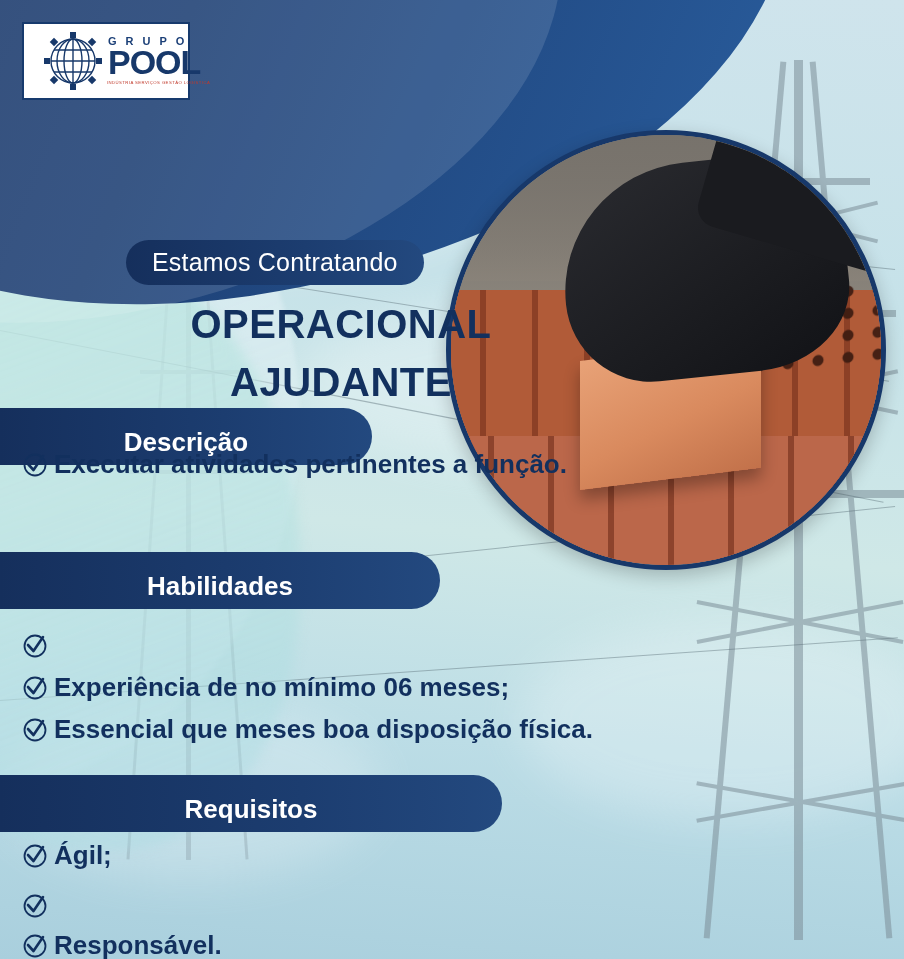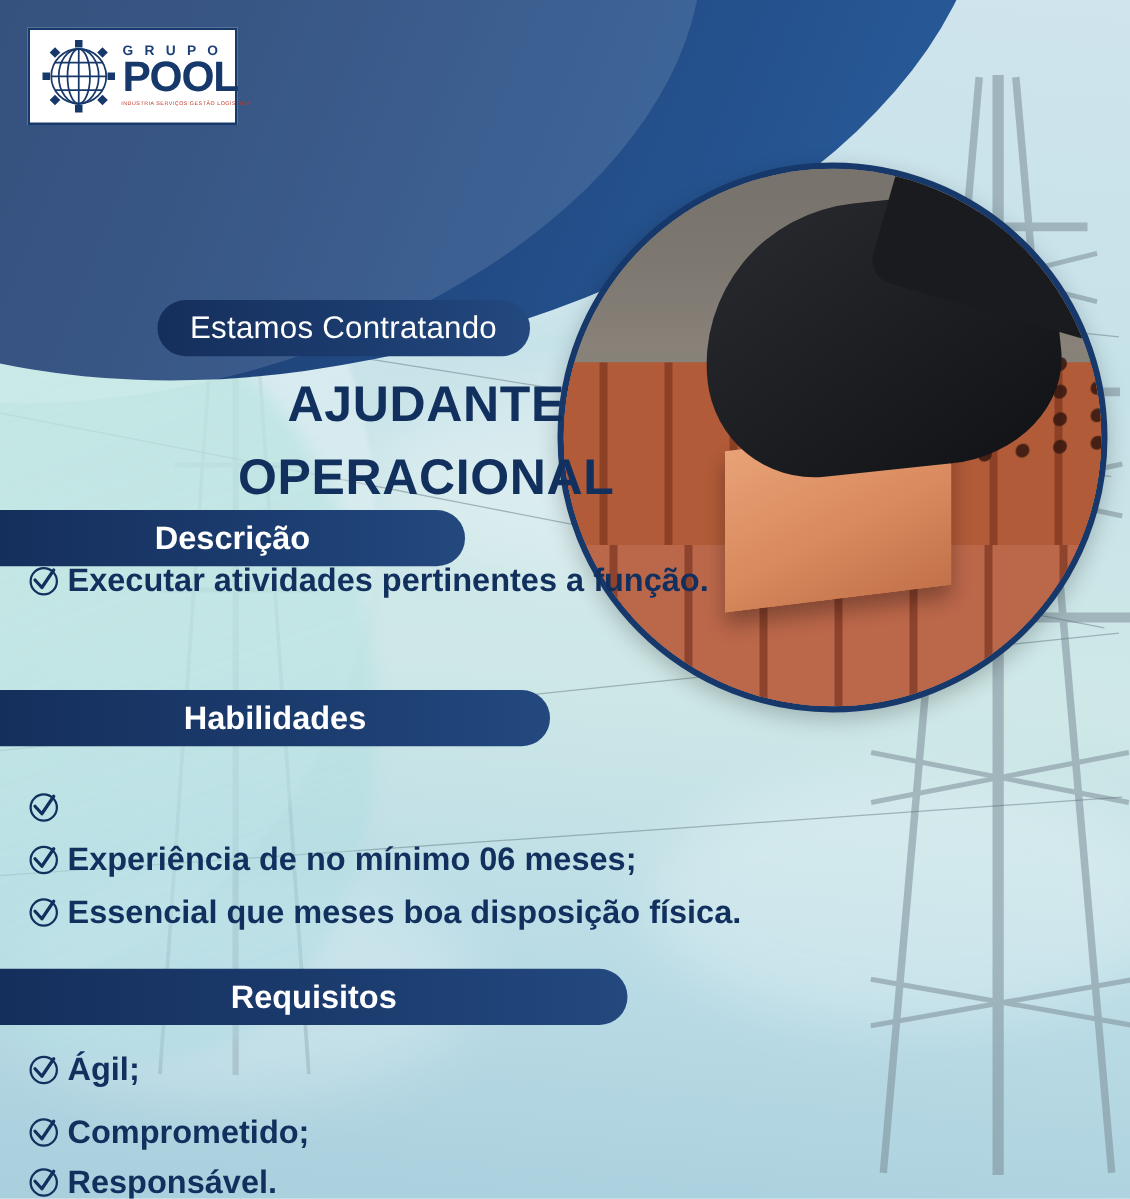--- a/index.html
+++ b/index.html
@@ -96,21 +96,21 @@
     position: absolute;
     left: 22px;
     top: 22px;
     width: 168px;
     height: 78px;
     background: #ffffff;
     border: 2px solid #173a6d;
     display: flex;
     align-items: center;
     gap: 4px;
-    padding: 2px 8px;
+    padding: 2px 18px;
     box-sizing: border-box;
   }
   .logo-globe {
     width: 62px; height: 62px;
     flex: 0 0 62px;
     position: relative;
   }
   .logo-text { display: flex; flex-direction: column; line-height: 1; }
   .logo-grupo {
     font-size: 11px;
@@ -255,21 +255,21 @@
     left: 0;
     padding: 7px 0;
     font-size: 26px;
     border-radius: 0 40px 40px 0;
     color: #fff;
     font-weight: 600;
   }
   .sec-desc { top: 408px; width: 372px; }
   .sec-req  { top: 552px; width: 440px; }
   .sec-hab  { top: 775px; width: 502px; }
-  .sec-label { display: block; text-align: center; }
+  .sec-label { display: block; text-align: center; margin-top: 12px; }
 
   .item {
     position: absolute;
     left: 22px;
     display: flex;
     align-items: flex-start;
     gap: 6px;
     color: #12305e;
     font-size: 26px;
     font-weight: 700;
@@ -382,22 +382,22 @@
       <div class="ph-glove"></div>
       <div class="ph-sleeve"></div>
     </div>
   </div>
 
   <div class="content">
 
     <div class="pill hiring-pill">Estamos Contratando</div>
 
     <div class="job-title">
+      <div>OPERACIONAL</div>
       <div>AJUDANTE</div>
-      <div>OPERACIONAL</div>
     </div>
 
     <div class="pill section-pill sec-desc">
       <span class="sec-label">Descrição</span>
     </div>
     <div class="item d1">
       <span class="check">
         <svg width="26" height="26" viewBox="0 0 26 26">
           <circle cx="13" cy="13" r="10.5" fill="none" stroke="#12305e" stroke-width="1.8"></circle>
           <path d="M6 12 L11.5 18 L21 4" fill="none" stroke="#12305e" stroke-width="2.6" stroke-linecap="round" stroke-linejoin="round"></path>
@@ -448,21 +448,20 @@
       </span>
       <span>Ágil;</span>
     </div>
     <div class="item h2">
       <span class="check">
         <svg width="26" height="26" viewBox="0 0 26 26">
           <circle cx="13" cy="13" r="10.5" fill="none" stroke="#12305e" stroke-width="1.8"></circle>
           <path d="M6 12 L11.5 18 L21 4" fill="none" stroke="#12305e" stroke-width="2.6" stroke-linecap="round" stroke-linejoin="round"></path>
         </svg>
       </span>
-      <span>Comprometido;</span>
     </div>
     <div class="item h3">
       <span class="check">
         <svg width="26" height="26" viewBox="0 0 26 26">
           <circle cx="13" cy="13" r="10.5" fill="none" stroke="#12305e" stroke-width="1.8"></circle>
           <path d="M6 12 L11.5 18 L21 4" fill="none" stroke="#12305e" stroke-width="2.6" stroke-linecap="round" stroke-linejoin="round"></path>
         </svg>
       </span>
       <span>Responsável.</span>
     </div>

